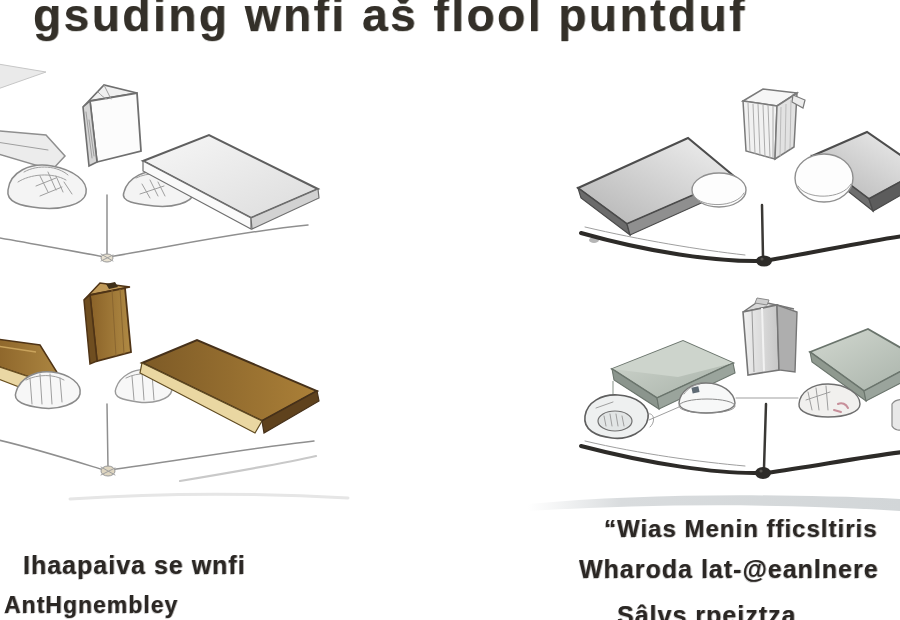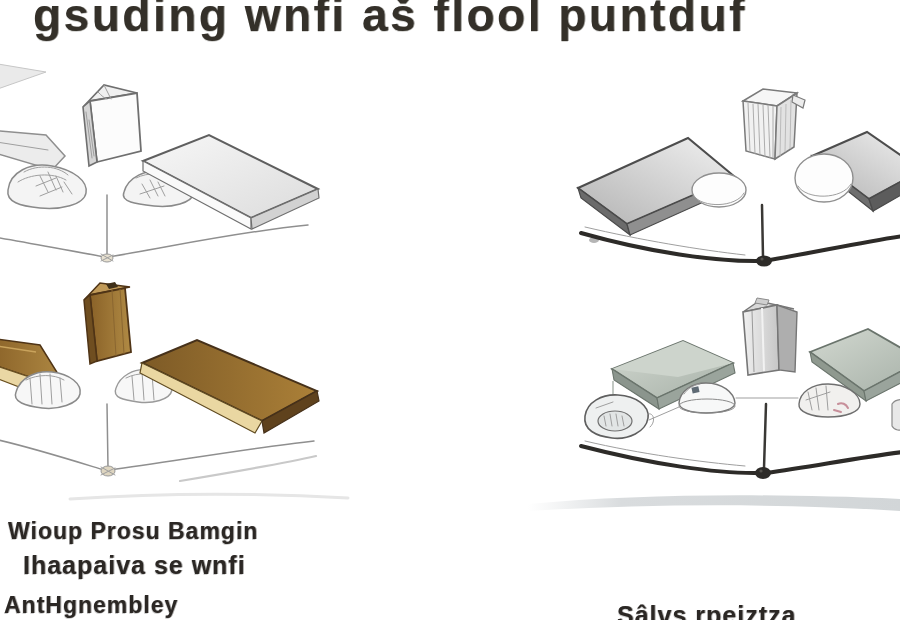--- a/index.html
+++ b/index.html
@@ -228,18 +228,19 @@
         <path class="darkline" d="M581,446 C650,464 718,474 760,473"></path>
         <path class="darkline" d="M766,473 C815,466 862,457 903,452"></path>
         <path class="darkstem" d="M766,404 L764,468"></path>
         <ellipse class="knotdark" cx="763" cy="473" rx="8" ry="6"></ellipse>
         <circle cx="761" cy="471" r="1.6" fill="#55524d"></circle>
       </g>
       <path d="M528,504 C640,494 760,493 902,499 L902,511 C770,503 650,504 528,511 Z" fill="url(#gBand)"></path>
     </g>
   </svg>
 
-  <div class="cap cap-l1">Wioup Prosu Bamgin</div>
   <div class="cap cap-l2">Ihaapaiva se wnfi</div>
   <div class="cap cap-l3">AntHgnembley</div>
+  <div class="cap cap-r1">“Wias Menin fficsltiris</div>
+  <div class="cap cap-r2">Wharoda lat-@eanlnere</div>
   <div class="cap cap-r3">Sâlvs rpeiztza</div>
 
 </div>
 
 </body></html>

